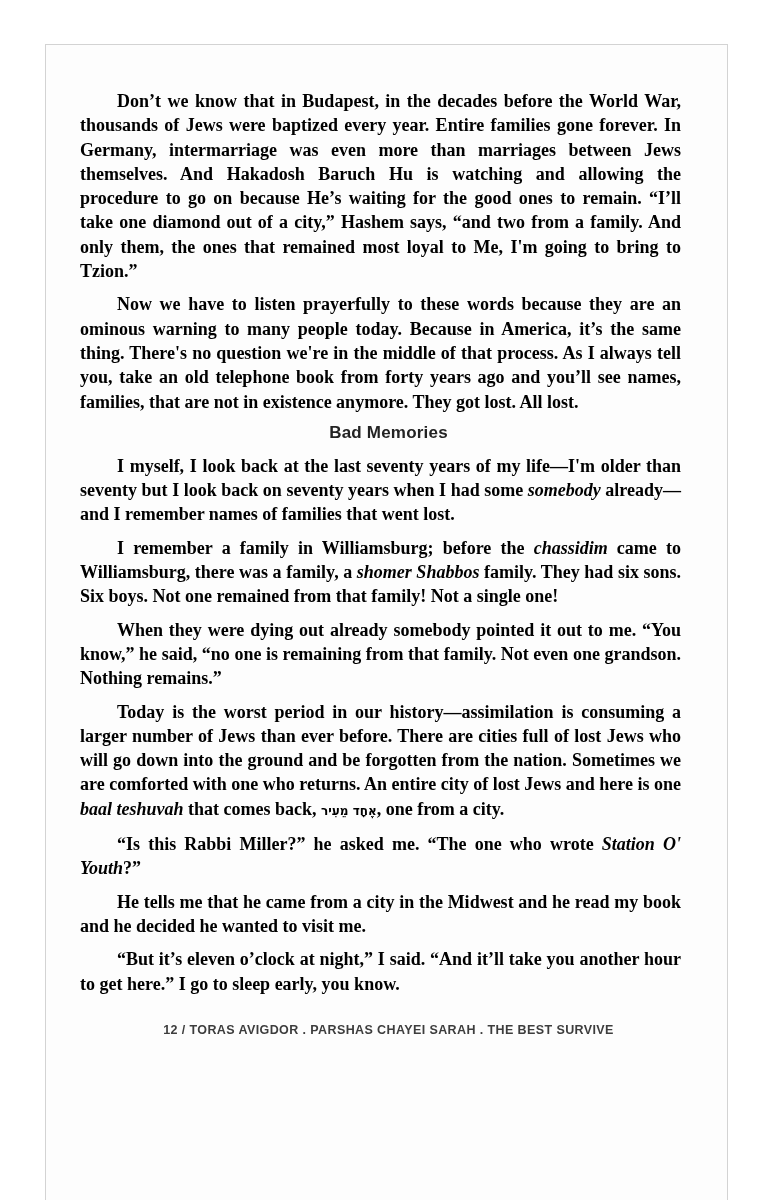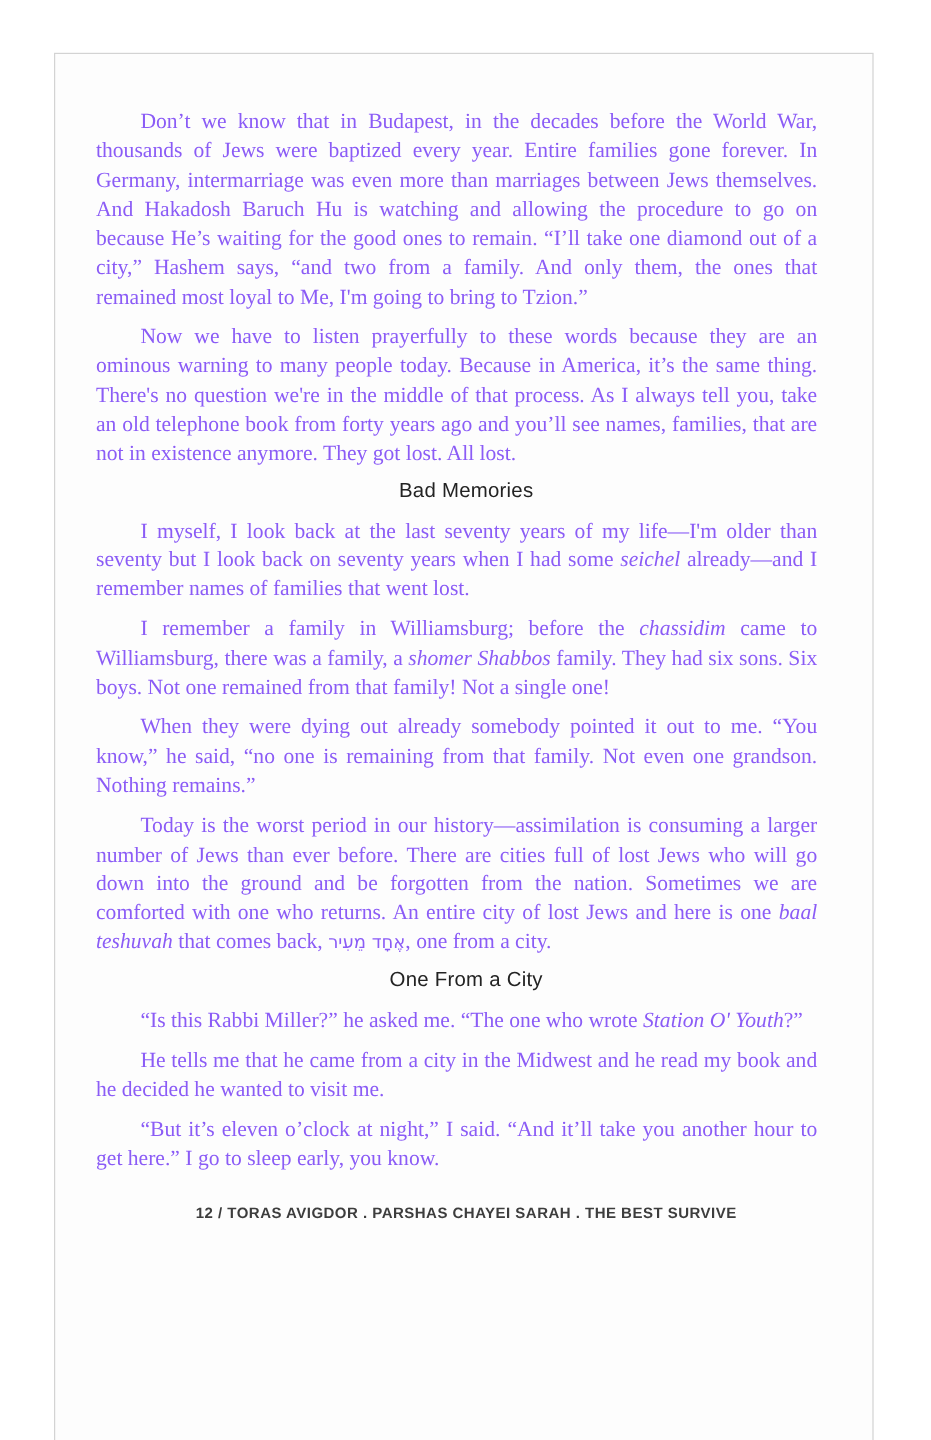--- a/index.html
+++ b/index.html
@@ -23,40 +23,41 @@
     background: #fdfdfd;
     border: 1px solid #d3d3d3;
   }
   .content {
     padding: 44px 30px 0 34px;
   }
   .para {
     font-family: "Liberation Serif", serif;
     font-size: 18px;
     line-height: 24.3px;
-    color: #8b5cf6;
+    color: #000000;
     text-align: justify;
     text-indent: 37px;
     margin: 0 16px 9px 0;
+    font-weight: bold;
   }
   .para i {
     font-style: italic;
   }
   .heading {
     font-family: "Liberation Sans", sans-serif;
-    font-weight: 400;
+    font-weight: 700;
     font-size: 17px;
     color: #232323;
     text-align: center;
     letter-spacing: 0.2px;
     margin: 2px 0 11px 0;
   }
   .hebrew {
     font-family: "DejaVu Sans", sans-serif;
-    font-size: 15px;
+    font-size: 12px;
   }
   .footer {
     font-family: "Liberation Sans", sans-serif;
     font-weight: 700;
     font-size: 12.5px;
     color: #3d3d3d;
     text-align: center;
     letter-spacing: 0.4px;
     margin-top: 27px;
   }
@@ -66,29 +67,28 @@
 
 <div class="page">
   <div class="content">
 
     <p class="para"><span>Don’t we know that in Budapest, in the decades before the World War, thousands of Jews were baptized every year. Entire families gone forever. In Germany, intermarriage was even more than marriages between Jews themselves. And Hakadosh Baruch Hu is watching and allowing the procedure to go on because He’s waiting for the good ones to remain. “I’ll take one diamond out of a city,” Hashem says, “and two from a family. And only them, the ones that remained most loyal to Me, I'm going to bring to Tzion.”</span></p>
 
     <p class="para"><span>Now we have to listen prayerfully to these words because they are an ominous warning to many people today. Because in America, it’s the same thing. There's no question we're in the middle of that process. As I always tell you, take an old telephone book from forty years ago and you’ll see names, families, that are not in existence anymore. They got lost. All lost.</span></p>
 
     <h2 class="heading">Bad Memories</h2>
 
-    <p class="para"><span>I myself, I look back at the last seventy years of my life—I'm older than seventy but I look back on seventy years when I had some </span><i>seichel</i><span> already—and I remember names of families that went lost.</span></p>
+    <p class="para"><span>I myself, I look back at the last seventy years of my life—I'm older than seventy but I look back on seventy years when I had some </span><i>somebody</i><span> already—and I remember names of families that went lost.</span></p>
 
     <p class="para"><span>I remember a family in Williamsburg; before the </span><i>chassidim</i><span> came to Williamsburg, there was a family, a </span><i>shomer Shabbos</i><span> family. They had six sons. Six boys. Not one remained from that family! Not a single one!</span></p>
 
     <p class="para"><span>When they were dying out already somebody pointed it out to me. “You know,” he said, “no one is remaining from that family. Not even one grandson. Nothing remains.”</span></p>
 
     <p class="para"><span>Today is the worst period in our history—assimilation is consuming a larger number of Jews than ever before. There are cities full of lost Jews who will go down into the ground and be forgotten from the nation. Sometimes we are comforted with one who returns. An entire city of lost Jews and here is one </span><i>baal teshuvah</i><span> that comes back, </span><span class="hebrew" dir="rtl">אֶחָד מֵעִיר</span><span>, one from a city.</span></p>
 
-    <h2 class="heading">One From a City</h2>
 
 
     <p class="para"><span>“Is this Rabbi Miller?” he asked me. “The one who wrote </span><i>Station O' Youth</i><span>?”</span></p>
 
     <p class="para"><span>He tells me that he came from a city in the Midwest and he read my book and he decided he wanted to visit me.</span></p>
 
     <p class="para"><span>“But it’s eleven o’clock at night,” I said. “And it’ll take you another hour to get here.” I go to sleep early, you know.</span></p>
 
 
 

